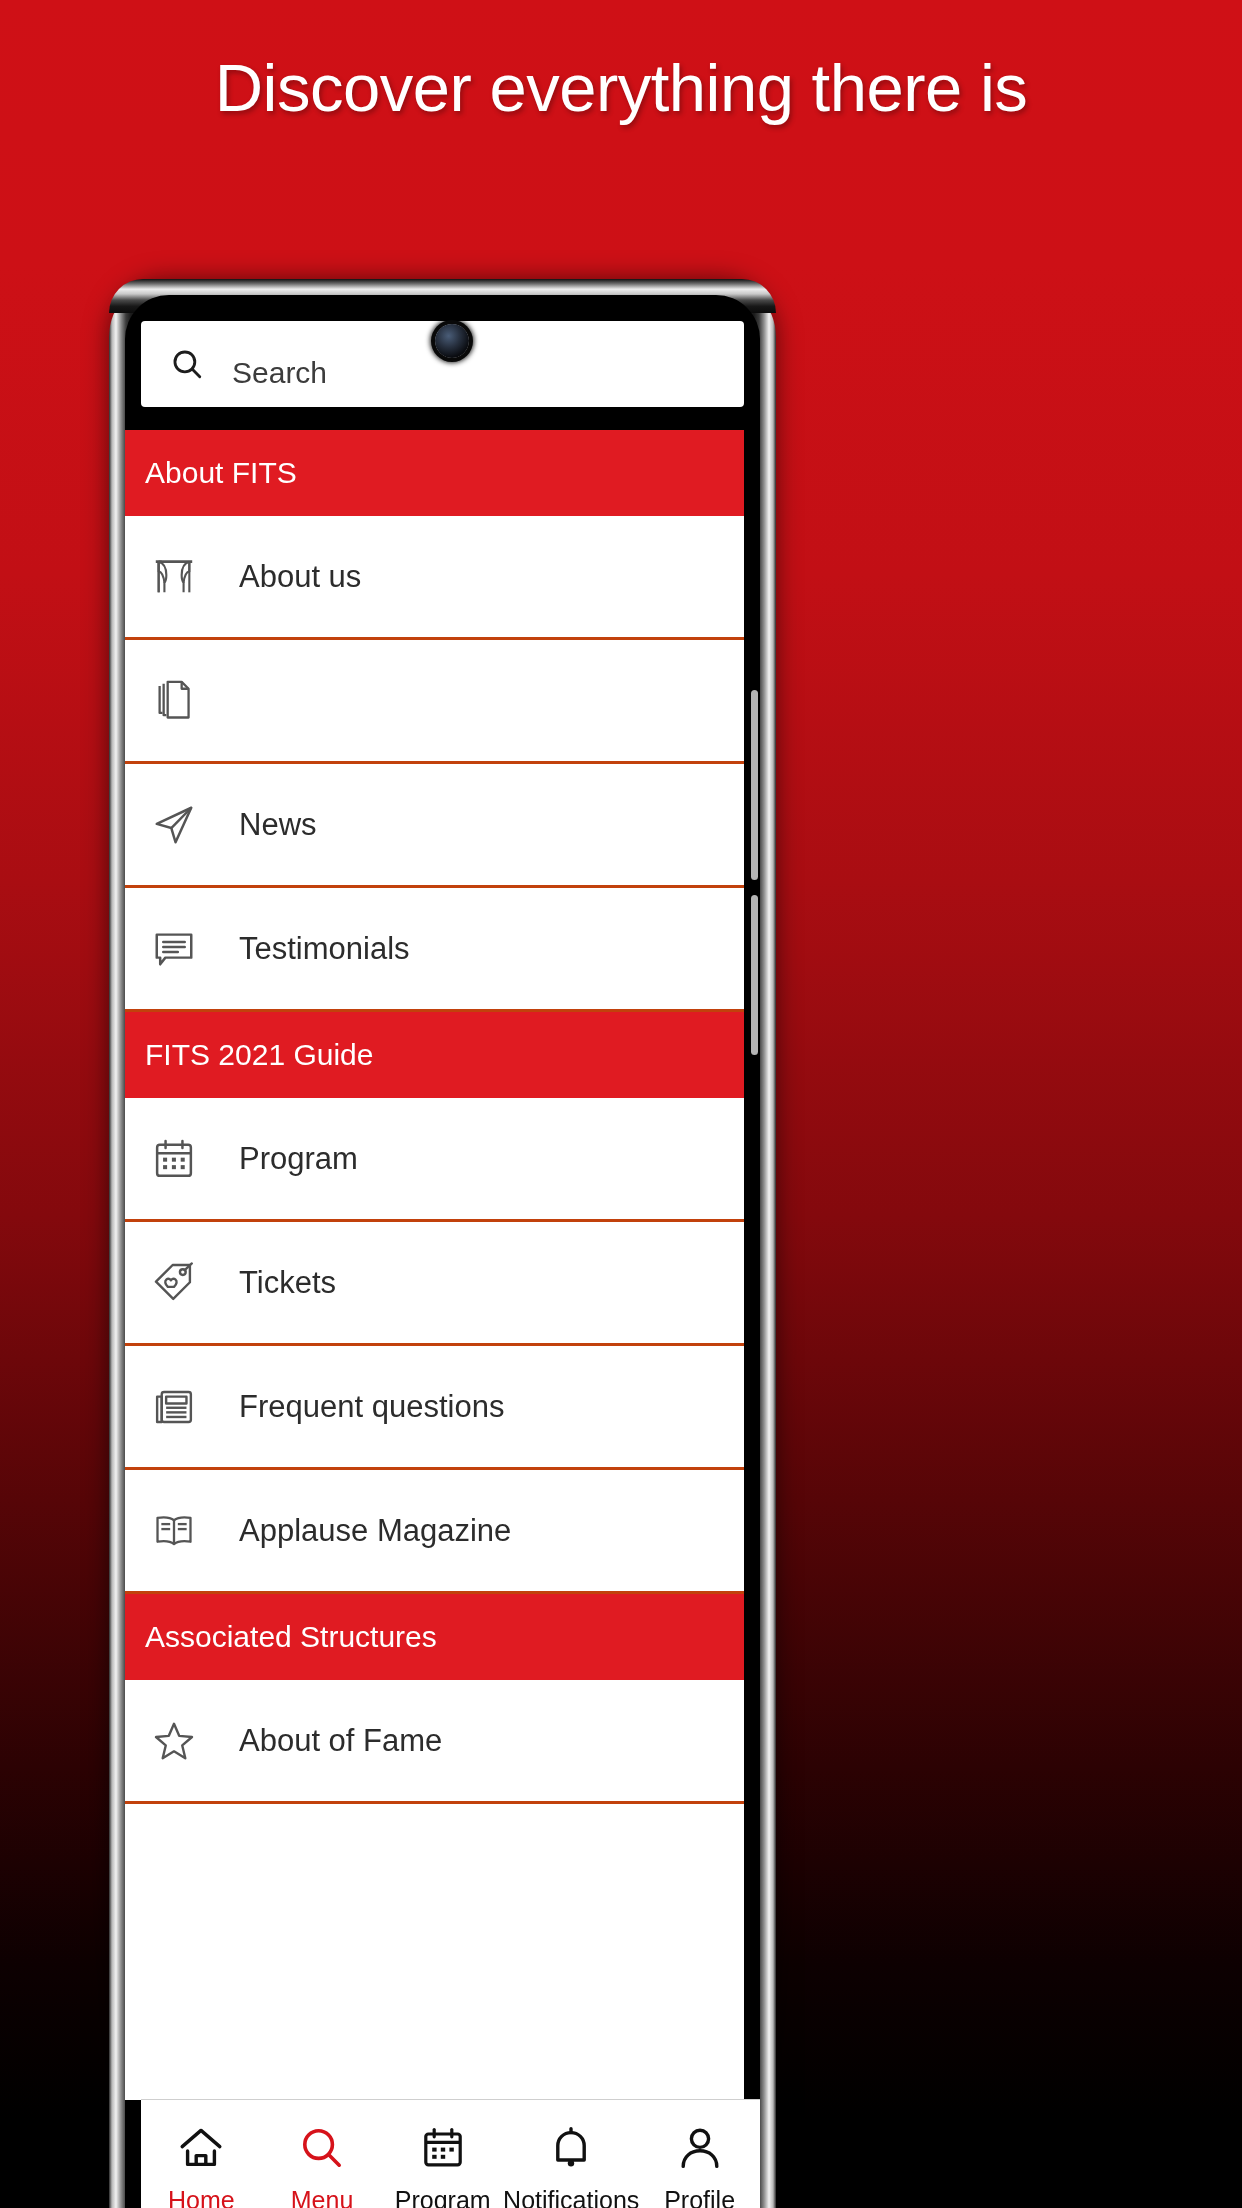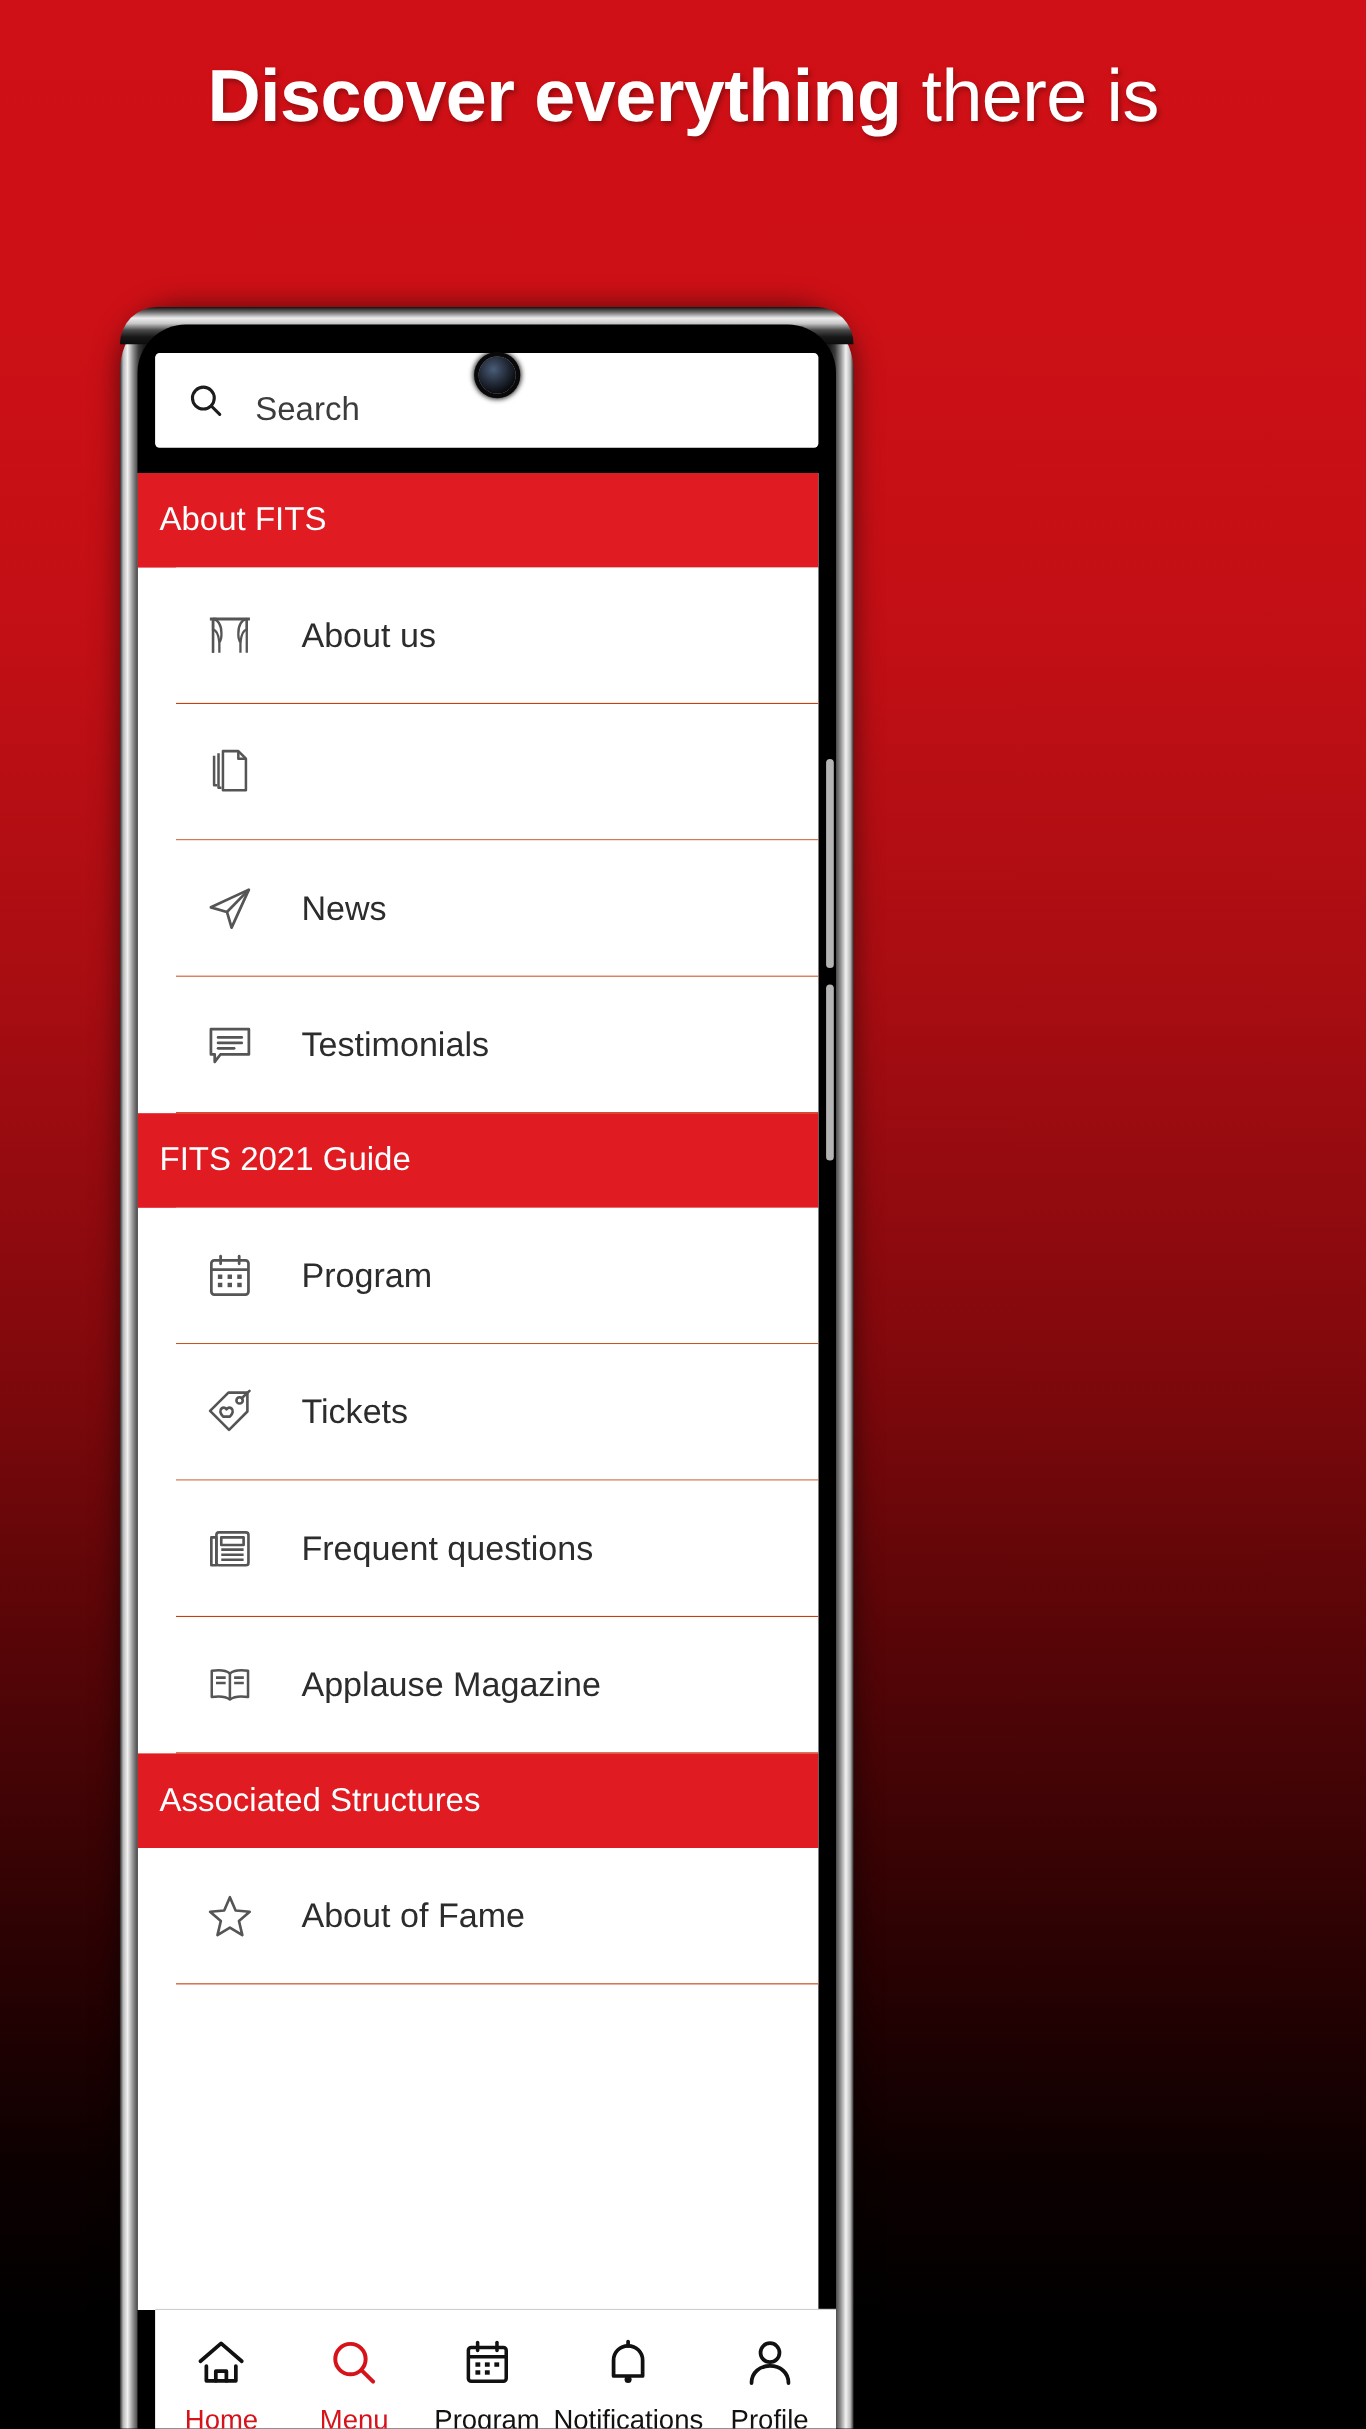--- a/index.html
+++ b/index.html
@@ -42,21 +42,21 @@
     left: 0;
     width: 1242px;
     text-align: center;
     color: #ffffff;
     font-size: 67px;
     line-height: 1.08;
     letter-spacing: -0.5px;
     text-shadow: 2px 3px 5px rgba(0,0,0,0.30);
   }
   #headline .line { display: block; white-space: nowrap; }
-  #headline .bold { font-weight: bold; }
+  #headline .bold { font-weight: normal; }
   #headline .light { font-weight: normal; }
 
   
   #phone {
     position: absolute;
     left: 109px;
     top: 279px;
     width: 667px;
     height: 1960px;
     border-radius: 58px 58px 0 0;
@@ -164,23 +164,22 @@
     align-items: center;
     padding-left: 20px;
     box-sizing: border-box;
   }
 
   .row {
     height: 124px;
     display: flex;
     align-items: center;
     background: #ffffff;
-    border-bottom: 1px solid #c2410c;
+    border-bottom: 3px solid #c2410c;
     box-sizing: border-box;
-    margin-left: 35px;
   }
   .row .r-icon {
     width: 62px;
     margin-left: 18px;
     margin-right: 34px;
     display: flex;
     align-items: center;
     justify-content: center;
     flex: none;
   }

